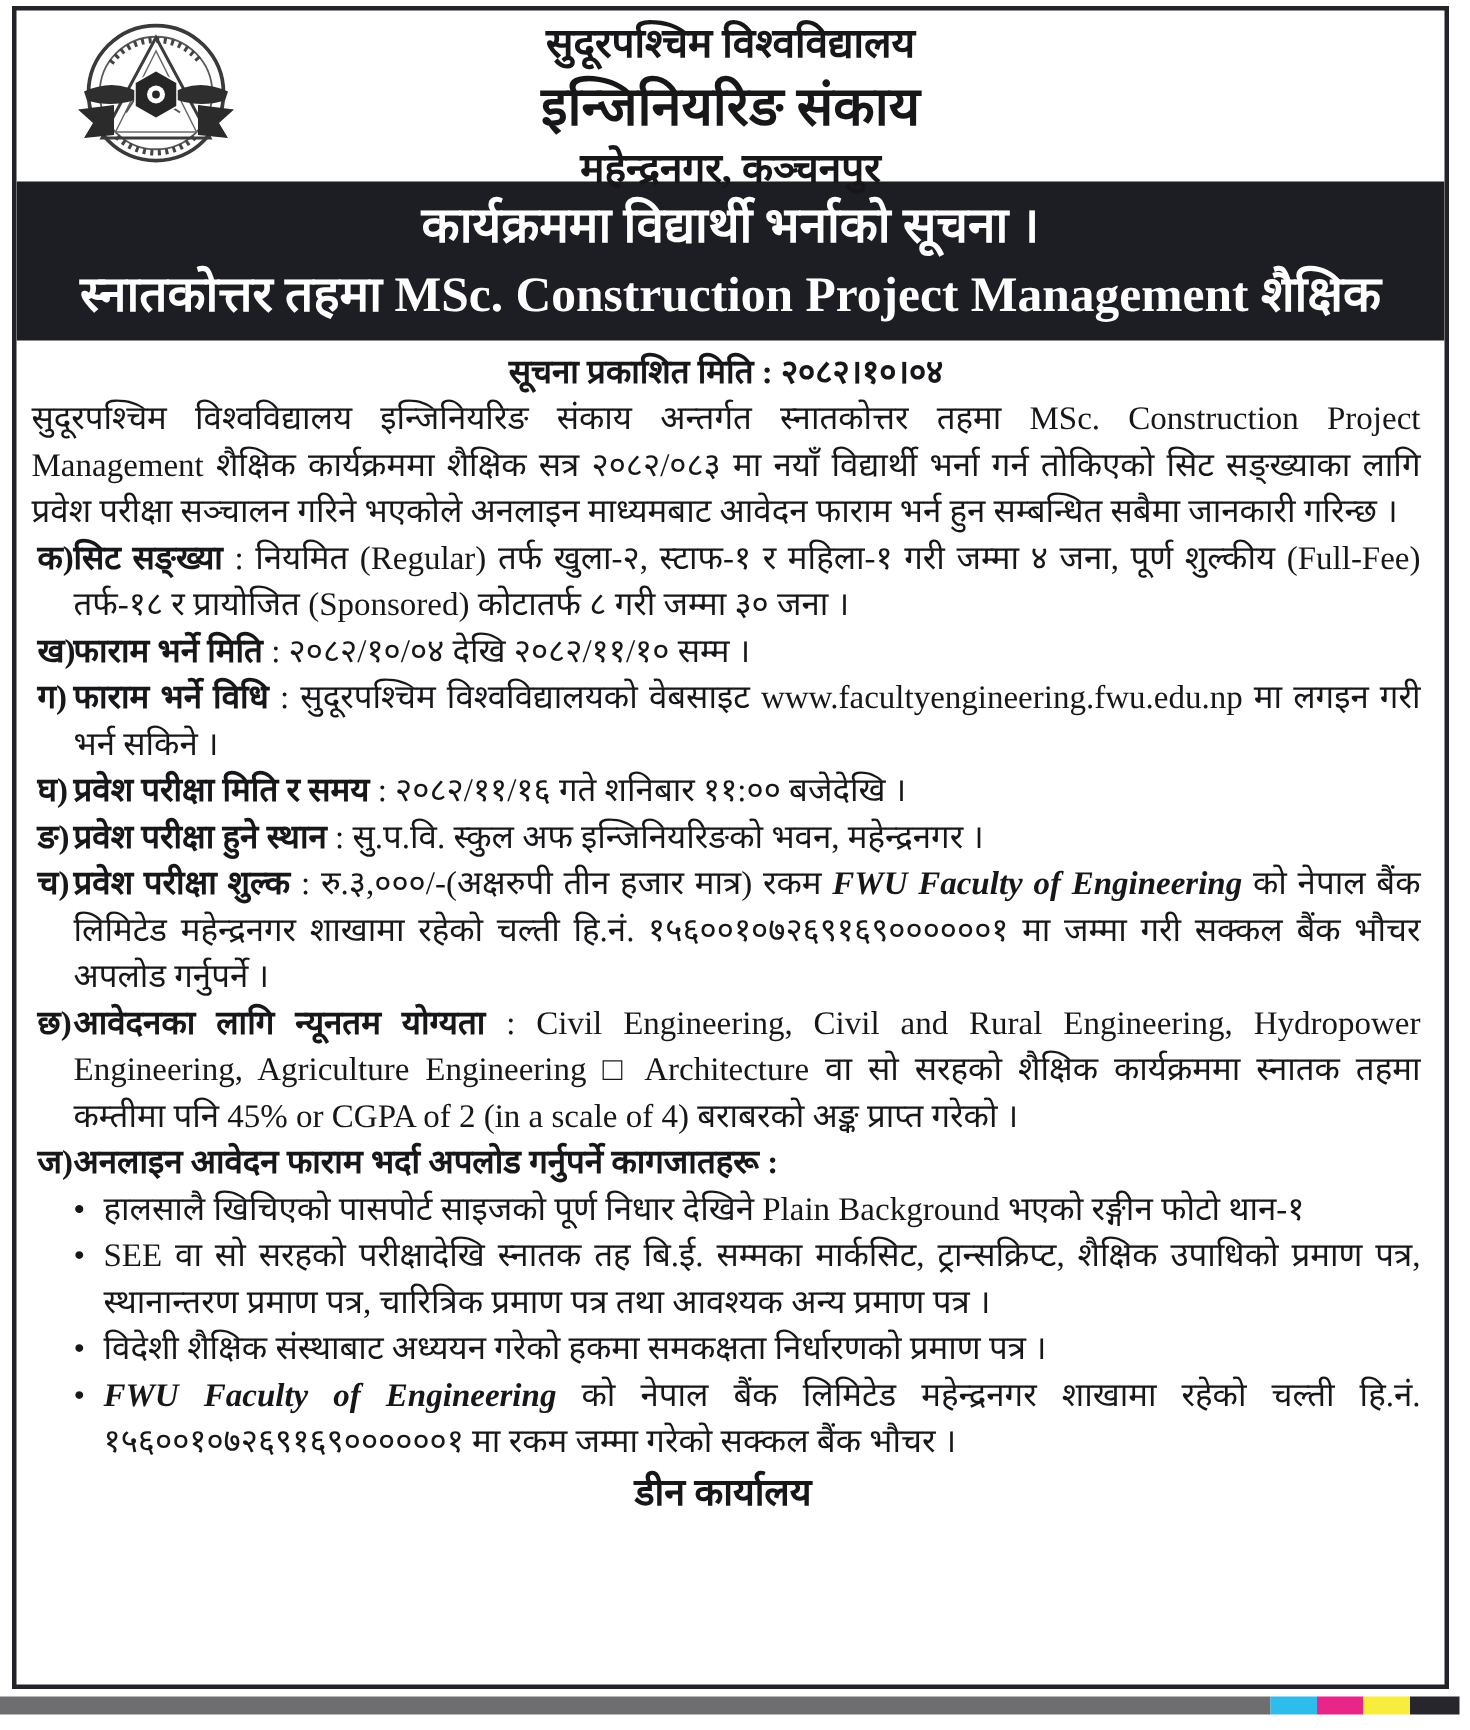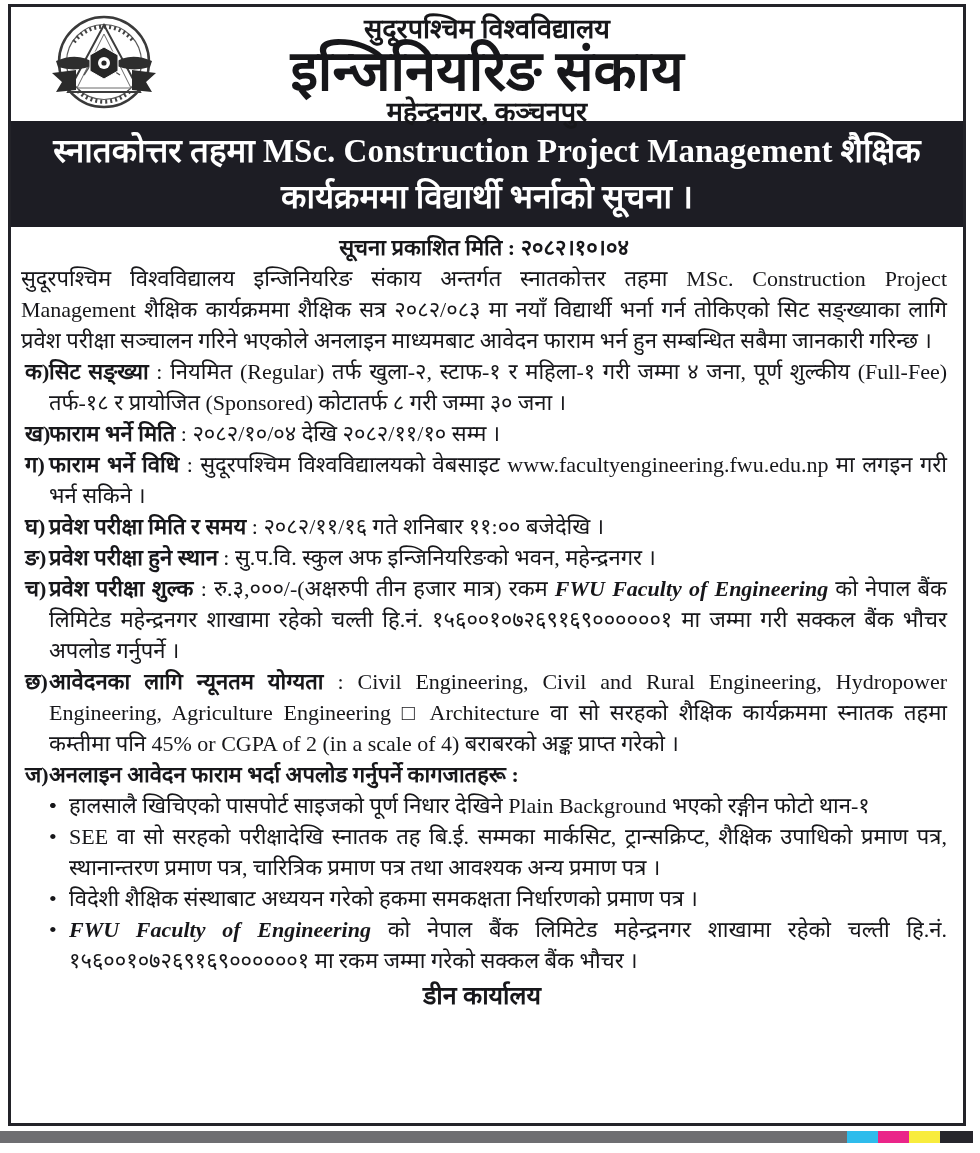--- a/index.html
+++ b/index.html
@@ -11,21 +11,21 @@
   }
   .doc {
     position:absolute; left:8px; top:4px; width:958px; height:1122px;
     border:3px solid #232329; background:#fff; overflow:hidden;
   }
   
   .header { position:relative; height:114px; padding-top:5px; }
   .logo { position:absolute; left:22px; top:4px; width:142px; height:104px; }
   .htext { text-align:center; }
   .h-univ { font-size:27px; font-weight:700; line-height:34px; }
-  .h-fac  { font-size:56px; font-weight:700; line-height:50px; }
+  .h-fac  { font-size:36px; font-weight:700; line-height:50px; }
   .h-addr { font-size:27px; font-weight:700; line-height:33px; }
   
   .banner { height:106px; background:#1d1d24; color:#ffffff; text-align:center; padding-top:7px; }
   .banner .bl { font-size:33px; font-weight:700; line-height:46px; }
   
   .bodytext { padding:5px 16px 0 10px; font-size:22px; line-height:31px; }
   .pubdate { text-align:center; font-weight:700; }
   .intro { text-align:justify; }
   .item { position:relative; padding-left:28px; text-align:justify; }
   .item .lbl { position:absolute; left:4px; font-weight:700; }
@@ -67,22 +67,22 @@
       </svg>
     </div>
     <div class="htext">
       <div class="h-univ">सुदूरपश्चिम विश्वविद्यालय</div>
       <div class="h-fac">इन्जिनियरिङ संकाय</div>
       <div class="h-addr">महेन्द्रनगर, कञ्चनपुर</div>
     </div>
   </div>
 
   <div class="banner" style="background: rgb(29, 29, 36);">
+    <div class="bl">कार्यक्रममा विद्यार्थी भर्नाको सूचना ।</div>
     <div class="bl">स्नातकोत्तर तहमा MSc. Construction Project Management शैक्षिक</div>
-    <div class="bl">कार्यक्रममा विद्यार्थी भर्नाको सूचना ।</div>
   </div>
 
   <div class="bodytext">
     <div class="pubdate">सूचना प्रकाशित मिति : २०८२।१०।०४</div>
     <p class="intro">सुदूरपश्चिम विश्वविद्यालय इन्जिनियरिङ संकाय अन्तर्गत स्नातकोत्तर तहमा MSc. Construction Project Management शैक्षिक कार्यक्रममा शैक्षिक सत्र २०८२/०८३ मा नयाँ विद्यार्थी भर्ना गर्न तोकिएको सिट सङ्ख्याका लागि प्रवेश परीक्षा सञ्चालन गरिने भएकोले अनलाइन माध्यमबाट आवेदन फाराम भर्न हुन सम्बन्धित सबैमा जानकारी गरिन्छ ।</p>
 
     <div class="item">
       <span class="lbl">क)</span><span class="hd">सिट सङ्ख्या</span><span> : नियमित (Regular) तर्फ खुला-२, स्टाफ-१ र महिला-१ गरी जम्मा ४ जना, पूर्ण शुल्कीय (Full-Fee) तर्फ-१८ र प्रायोजित (Sponsored) कोटातर्फ ८ गरी जम्मा ३० जना ।</span>
     </div>
     <div class="item">

